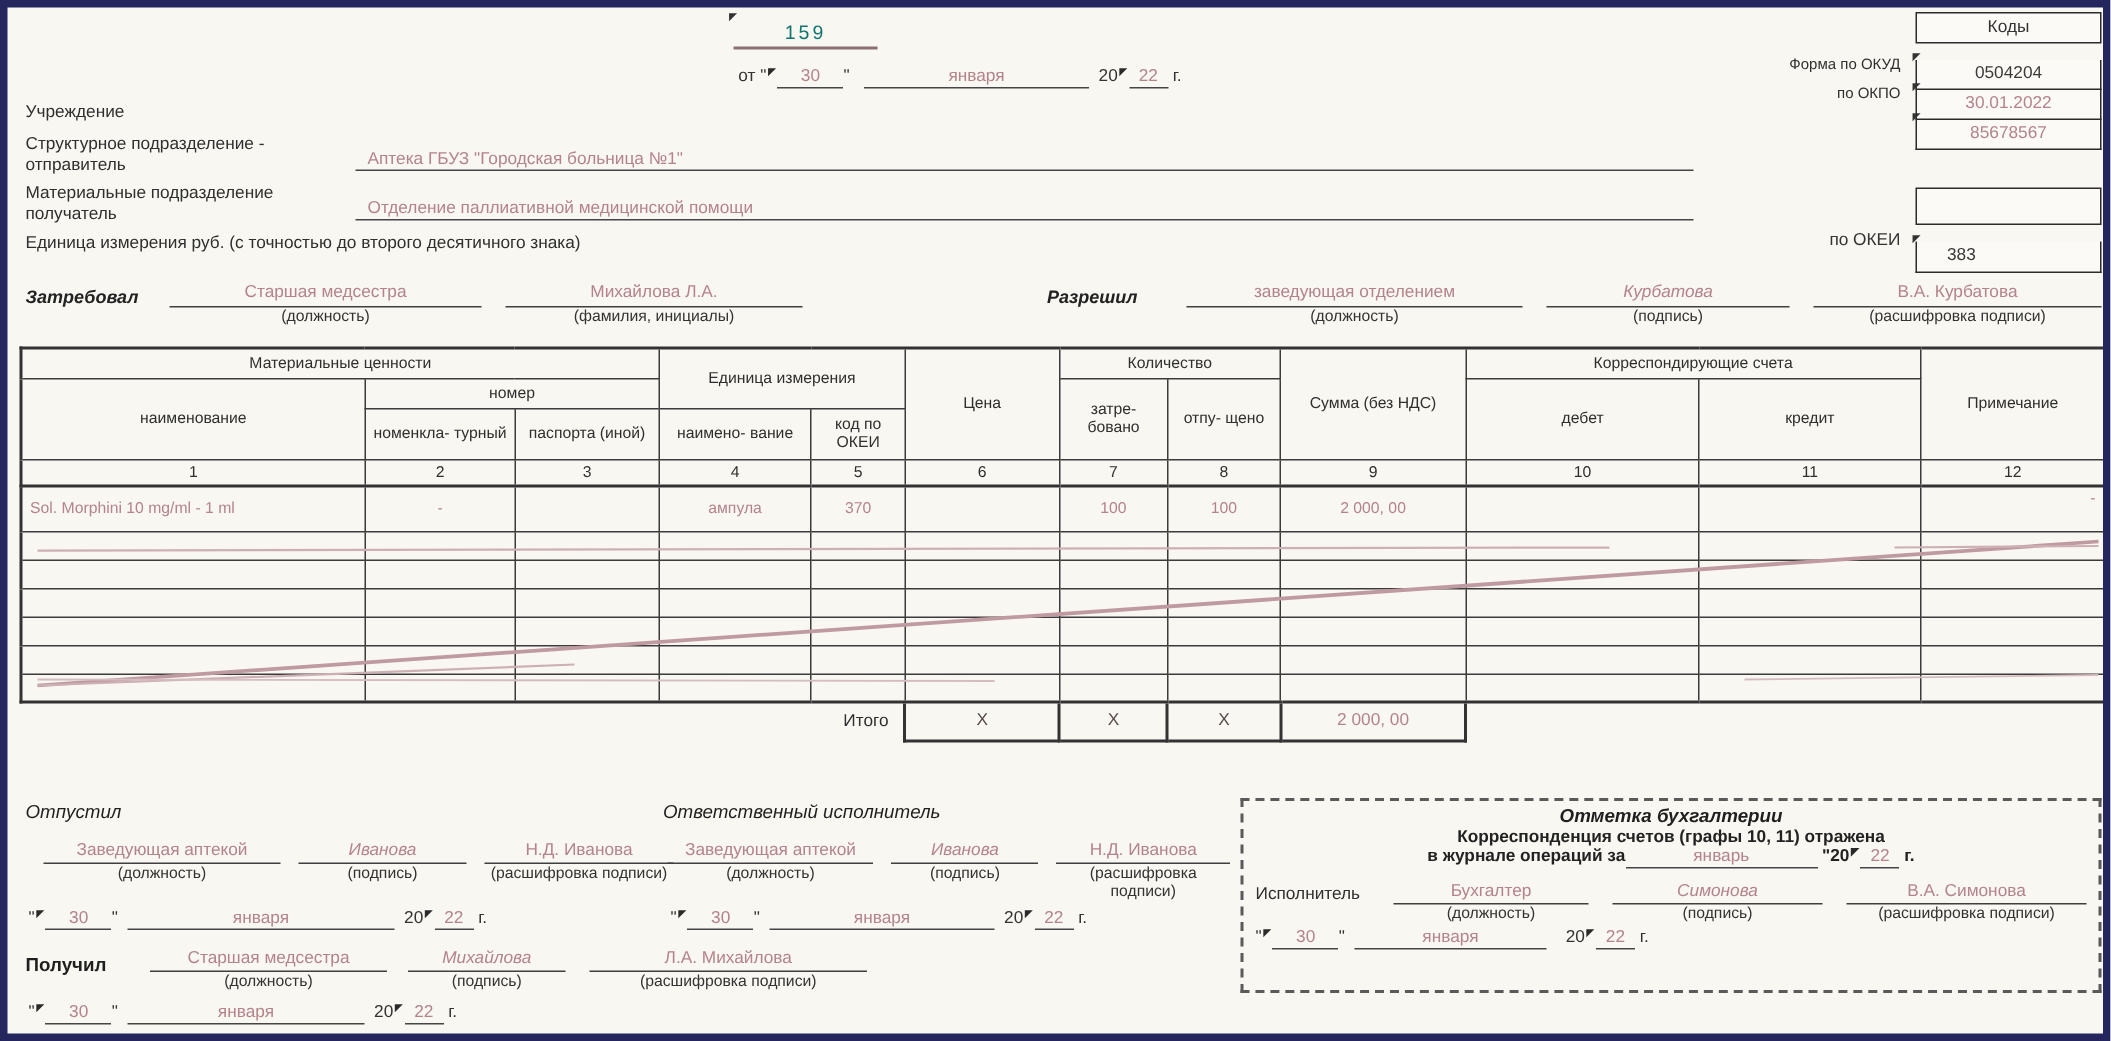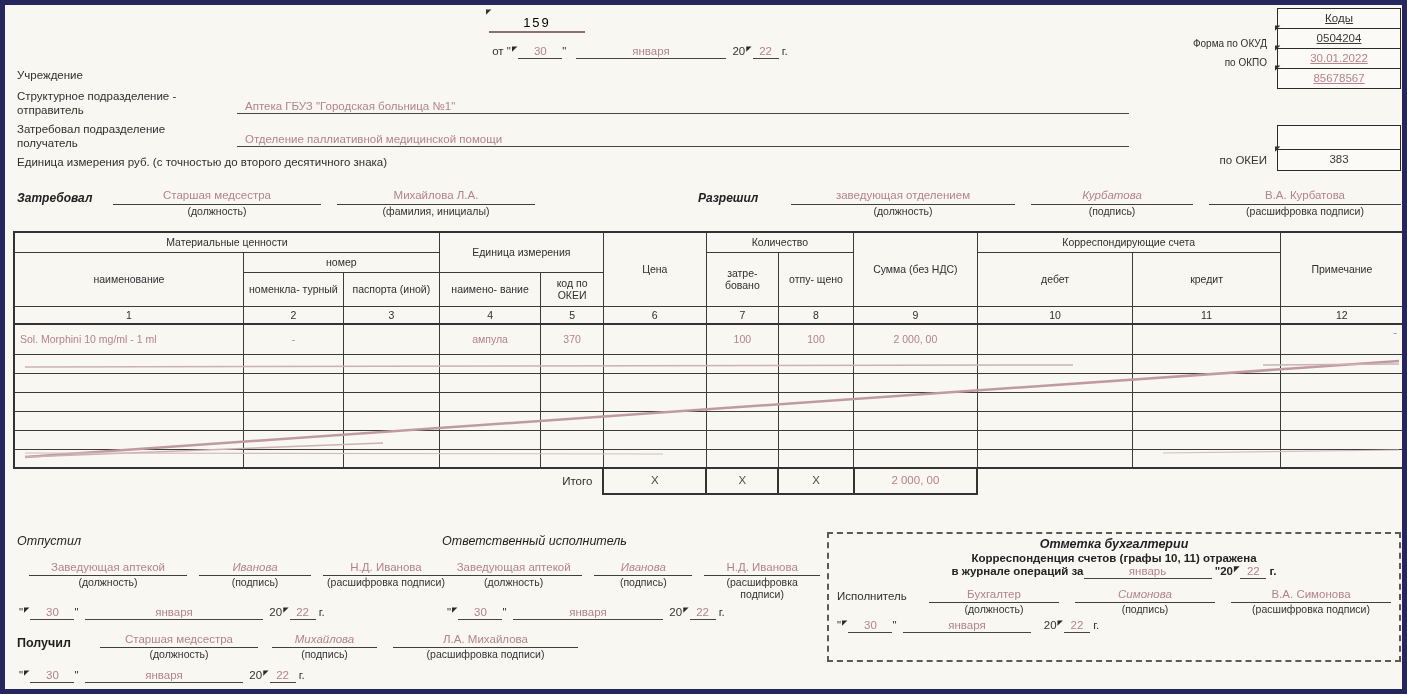--- a/index.html
+++ b/index.html
@@ -3,43 +3,43 @@
 <meta charset="utf-8">
 <style>
   html,body{margin:0;padding:0;background:#e8e8e8;}
   .page{
     position:relative;width:1407px;height:694px;box-sizing:border-box;
     background:#f8f7f2;border:5px solid #26265e;overflow:hidden;
     font-family:"Liberation Sans",sans-serif;color:#333;
   }
   .abs{position:absolute;}
   .pink{color:#b4838b;}
-  .dark{color:#3a3a3a;}
+  .dark{color:#3a3a3a;margin-top:11px;}
   .it{font-style:italic;}
 
   
   .title-row{top:8px;left:470px;white-space:nowrap;}
   .doc-title{font-size:15px;font-weight:bold;letter-spacing:2.2px;color:#222;}
   .num-wrap{position:relative;display:inline-block;width:96px;border-bottom:2px solid #8b7075;text-align:center;margin-left:14px;}
-  .doc-number{color:#000000;font-size:13px;letter-spacing:2px;}
+  .doc-number{color:#0f766e;font-size:13px;letter-spacing:2px;}
   .corner{position:absolute;left:-3px;top:-5px;font-size:7px;color:#333;line-height:1;}
   .cm{font-size:7px;vertical-align:top;color:#2a2a2a;margin:0 1px;line-height:1;display:inline-block;}
 
   .daterow{font-size:11.5px;color:#333;white-space:nowrap;}
   .fillbox{display:inline-block;text-align:center;border-bottom:1.5px solid #454545;color:#b4838b;padding-bottom:1px;}
   .day{width:44px;}
   .yr{width:26px;}
   .top-date{top:40px;left:420px;width:430px;text-align:center;}
 
   .codes-labels{top:29px;left:1000px;width:262px;text-align:right;font-size:10px;line-height:19px;color:#2f2f2f;}
   .codes-box{top:3px;left:1272px;width:124px;}
-  .code-cell{position:relative;box-sizing:border-box;border:1px solid #2b2b2b;border-top-width:0;height:20px;line-height:19px;text-align:center;font-size:11.5px;background:#fbfaf6;text-decoration:underline;}
+  .code-cell{position:relative;box-sizing:border-box;border:1px solid #2b2b2b;border-top-width:0;height:20px;line-height:19px;text-align:center;font-size:11.5px;background:#fbfaf6;}
   .code-cell.first{border-top-width:1px;height:21px;}
   .okei-empty{top:120px;left:1272px;width:124px;height:25px;box-sizing:border-box;border:1px solid #2b2b2b;background:#fbfaf6;}
-  .okei-cell{top:145px;left:1272px;width:124px;height:21px;box-sizing:border-box;border:1px solid #2b2b2b;border-top-width:0;line-height:19px;text-align:center;font-size:11.5px;background:#fbfaf6;}
+  .okei-cell{top:145px;left:1272px;width:124px;height:21px;box-sizing:border-box;border:1px solid #2b2b2b;border-top-width:0;line-height:19px;text-align:left;font-size:11.5px;background:#fbfaf6;padding-left:20px;}
   .okei-label{top:149px;left:1100px;width:162px;text-align:right;font-size:11.5px;}
 
   
   .org-label{left:12px;font-size:11.5px;line-height:1.2;color:#2f2f2f;}
   .org-value{left:232px;width:892px;border-bottom:1.5px solid #454545;font-size:11.5px;color:#b4838b;padding:0 0 1px 8px;box-sizing:border-box;}
   .unit-row{left:12px;top:151px;font-size:11.5px;color:#2f2f2f;}
 
   
   .sig-label{font-size:12px;font-weight:bold;font-style:italic;color:#222;}
   .sigcol{position:absolute;text-align:center;}
@@ -114,21 +114,21 @@
 
   <div class="abs org-label" style="top:64px;">Учреждение</div>
 
   <div class="abs org-label" style="top:85px;">
     <div>Структурное подразделение -</div>
     <div>отправитель</div>
   </div>
   <div class="abs org-value" style="top:95px;">Аптека ГБУЗ "Городская больница №1"</div>
 
   <div class="abs org-label" style="top:118px;">
-    <div>Затребовал подразделение</div>
+    <div>Материальные подразделение</div>
     <div>получатель</div>
   </div>
   <div class="abs org-value" style="top:128px;">Отделение паллиативной медицинской помощи</div>
 
   <div class="abs unit-row">Единица измерения  руб. (с точностью до второго десятичного знака)</div>
 
   <div class="abs sig-label" style="top:186px;left:12px;">Затребовал</div>
   <div class="sigcol" style="top:184px;left:108px;width:208px;">
     <div class="sigline">Старшая медсестра</div>
     <div class="sigcap">(должность)</div>

